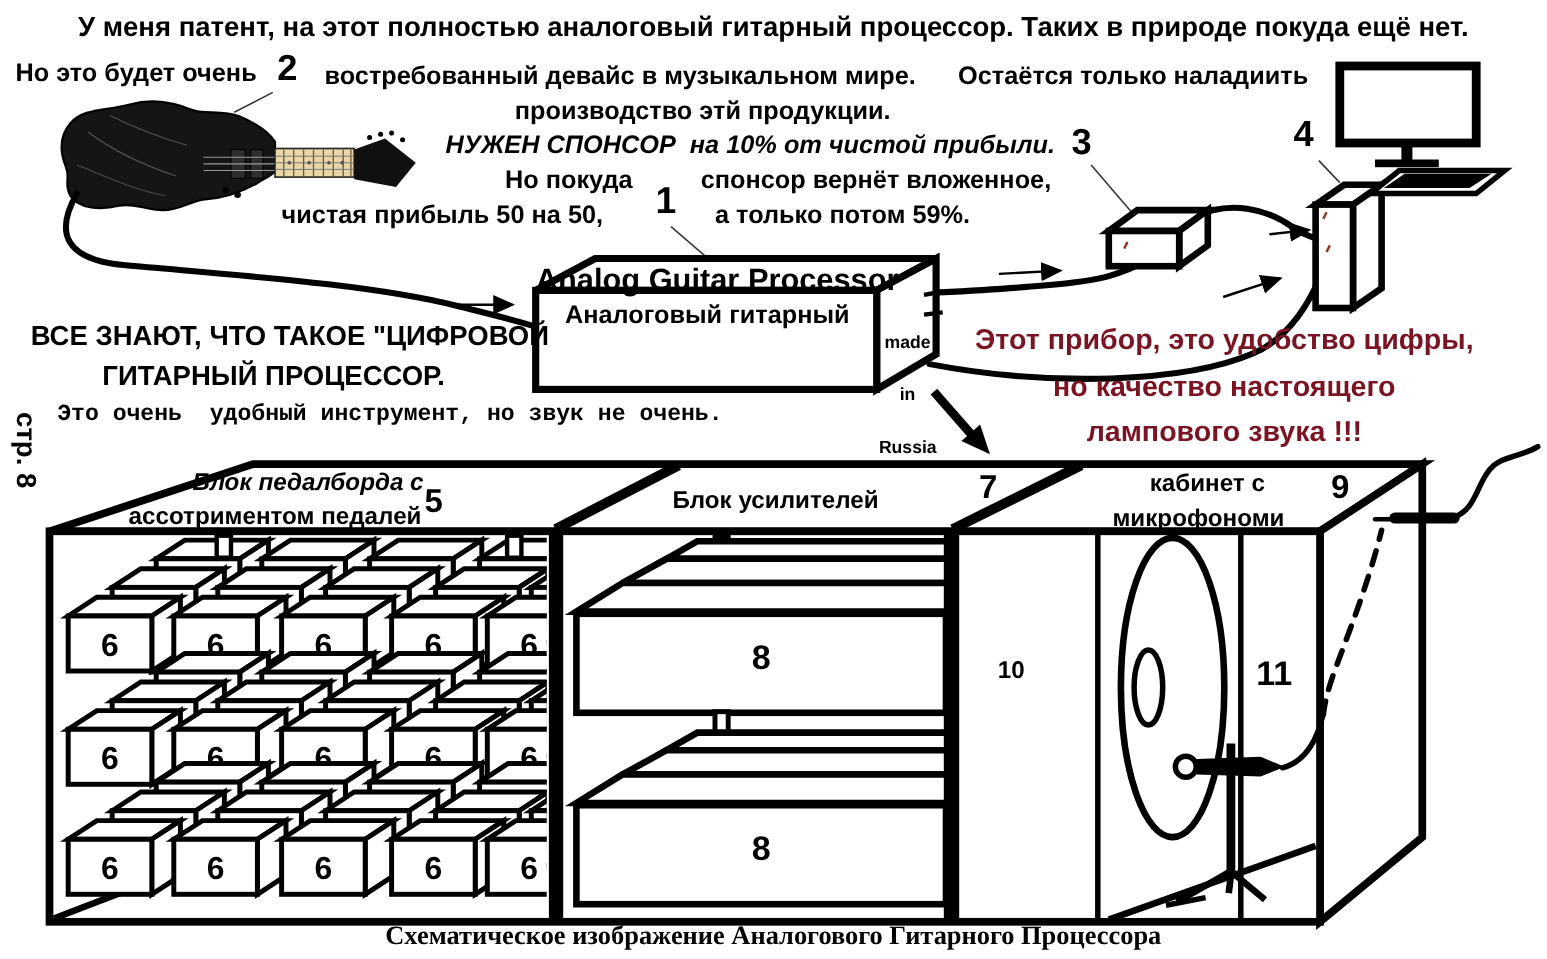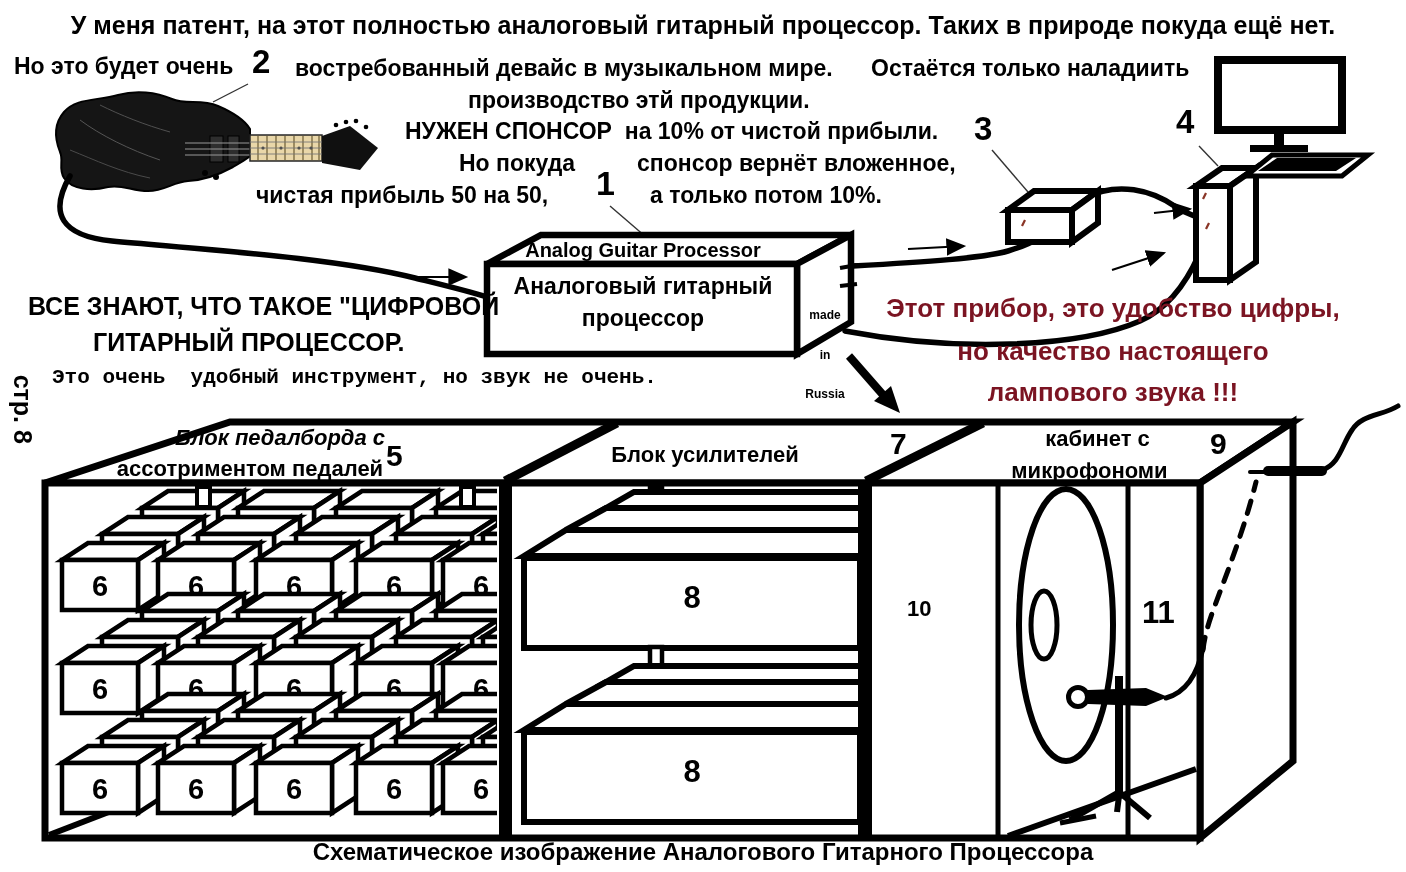--- a/index.html
+++ b/index.html
@@ -347,56 +347,55 @@
   </g>
 </svg>
 
 <div class="t c" style="left:0;right:0;top:12px;font-size:25px;">У меня патент, на этот полностью аналоговый гитарный процессор. Таких в природе покуда ещё нет.</div>
 
 <div class="t" style="left:14px;top:54px;font-size:23px;">Но это будет очень</div>
 <div class="t" style="left:252px;top:45px;font-size:33px;">2</div>
 <div class="t" style="left:295px;top:56px;font-size:23px;">востребованный девайс в музыкальном мире.</div>
 <div class="t" style="left:871px;top:56px;font-size:23px;">Остаётся только наладиить</div>
 <div class="t" style="left:468px;top:88px;font-size:23px;">производство этй продукции.</div>
-<div class="t" style="left:405px;top:119px;font-size:23px;">НУЖЕН СПОНСОР  на 10% от чистой прибыли.</div>
+<div class="t" style="left:405px;top:119px;font-size:23px;font-style:italic;">НУЖЕН СПОНСОР  на 10% от чистой прибыли.</div>
 <div class="t" style="left:974px;top:112px;font-size:33px;">3</div>
 <div class="t" style="left:1176px;top:105px;font-size:33px;">4</div>
 <div class="t" style="left:459px;top:151px;font-size:23px;">Но покуда</div>
 <div class="t" style="left:637px;top:151px;font-size:23px;">спонсор вернёт вложенное,</div>
 <div class="t" style="left:256px;top:183px;font-size:23px;">чистая прибыль 50 на 50,</div>
 <div class="t" style="left:596px;top:165px;font-size:34px;">1</div>
-<div class="t" style="left:650px;top:183px;font-size:23px;">а только потом 10%.</div>
+<div class="t" style="left:650px;top:183px;font-size:23px;">а только потом 59%.</div>
 
 <div class="t" style="left:28px;top:293px;font-size:25px;">ВСЕ ЗНАЮТ, ЧТО ТАКОЕ "ЦИФРОВОЙ</div>
 <div class="t" style="left:93px;top:329px;font-size:25px;">ГИТАРНЫЙ ПРОЦЕССОР.</div>
 <div class="t" style="left:52px;top:367px;font-size:21px;font-family:Liberation Mono, monospace;">Это очень  удобный инструмент, но звук не очень.</div>
 
 <div class="t c rot90" style="left:-32px;top:396px;width:110px;font-size:25px;">стр. 8</div>
 
 <div class="t c red" style="left:858px;width:510px;top:338px;font-size:26px;">но качество настоящего</div>
 <div class="t c red" style="left:858px;width:510px;top:295px;font-size:26px;">Этот прибор, это удобство цифры,</div>
 <div class="t c red" style="left:858px;width:510px;top:379px;font-size:26px;text-align:center;">лампового звука !!!</div>
 
-<div class="t c" style="left:487px;width:312px;top:240px;font-size:20px;">Analog Guitar Processor</div>
+<div class="t c" style="left:487px;width:312px;top:240px;font-size:28px;">Analog Guitar Processor</div>
 <div class="t c" style="left:487px;width:312px;top:274px;font-size:23px;">Аналоговый гитарный</div>
-<div class="t c" style="left:487px;width:312px;top:306px;font-size:23px;">процессор</div>
-<div class="t c made" style="left:799px;width:52px;top:283px;font-size:12px;">
+<div class="t c made" style="left:799px;width:52px;top:271px;font-size:16px;">
   <span>made</span>
   <span>in</span>
   <span>Russia</span>
 </div>
 
 <div class="t c" style="left:125px;width:310px;top:426px;font-size:22px;font-style:italic;">Блок педалборда с</div>
 <div class="t c" style="left:95px;width:310px;top:457px;font-size:22px;">ассотриментом педалей</div>
 <div class="t" style="left:386px;top:440px;font-size:30px;">5</div>
 <div class="t c" style="left:560px;width:290px;top:443px;font-size:22px;">Блок усилителей</div>
 <div class="t" style="left:890px;top:428px;font-size:30px;">7</div>
 <div class="t c" style="left:1000px;width:195px;top:427px;font-size:22px;">кабинет с</div>
 <div class="t c" style="left:992px;width:195px;top:459px;font-size:22px;">микрофономи</div>
 <div class="t" style="left:1210px;top:428px;font-size:30px;">9</div>
 <div class="t" style="left:907px;top:597px;font-size:22px;">10</div>
 <div class="t" style="left:1142px;top:597px;font-size:31px;">11</div>
 <div class="t c" style="left:524px;width:336px;top:582px;font-size:31px;">8</div>
 <div class="t c" style="left:524px;width:336px;top:756px;font-size:31px;">8</div>
 
-<div class="t c" style="left:0;right:0;top:839px;font-size:24px;">Схематическое изображение Аналогового Гитарного Процессора</div>
+<div class="t c" style="left:0;right:0;top:839px;font-size:24px;font-family:Liberation Serif, serif;">Схематическое изображение Аналогового Гитарного Процессора</div>
 
 </div>
 
 </body></html>

